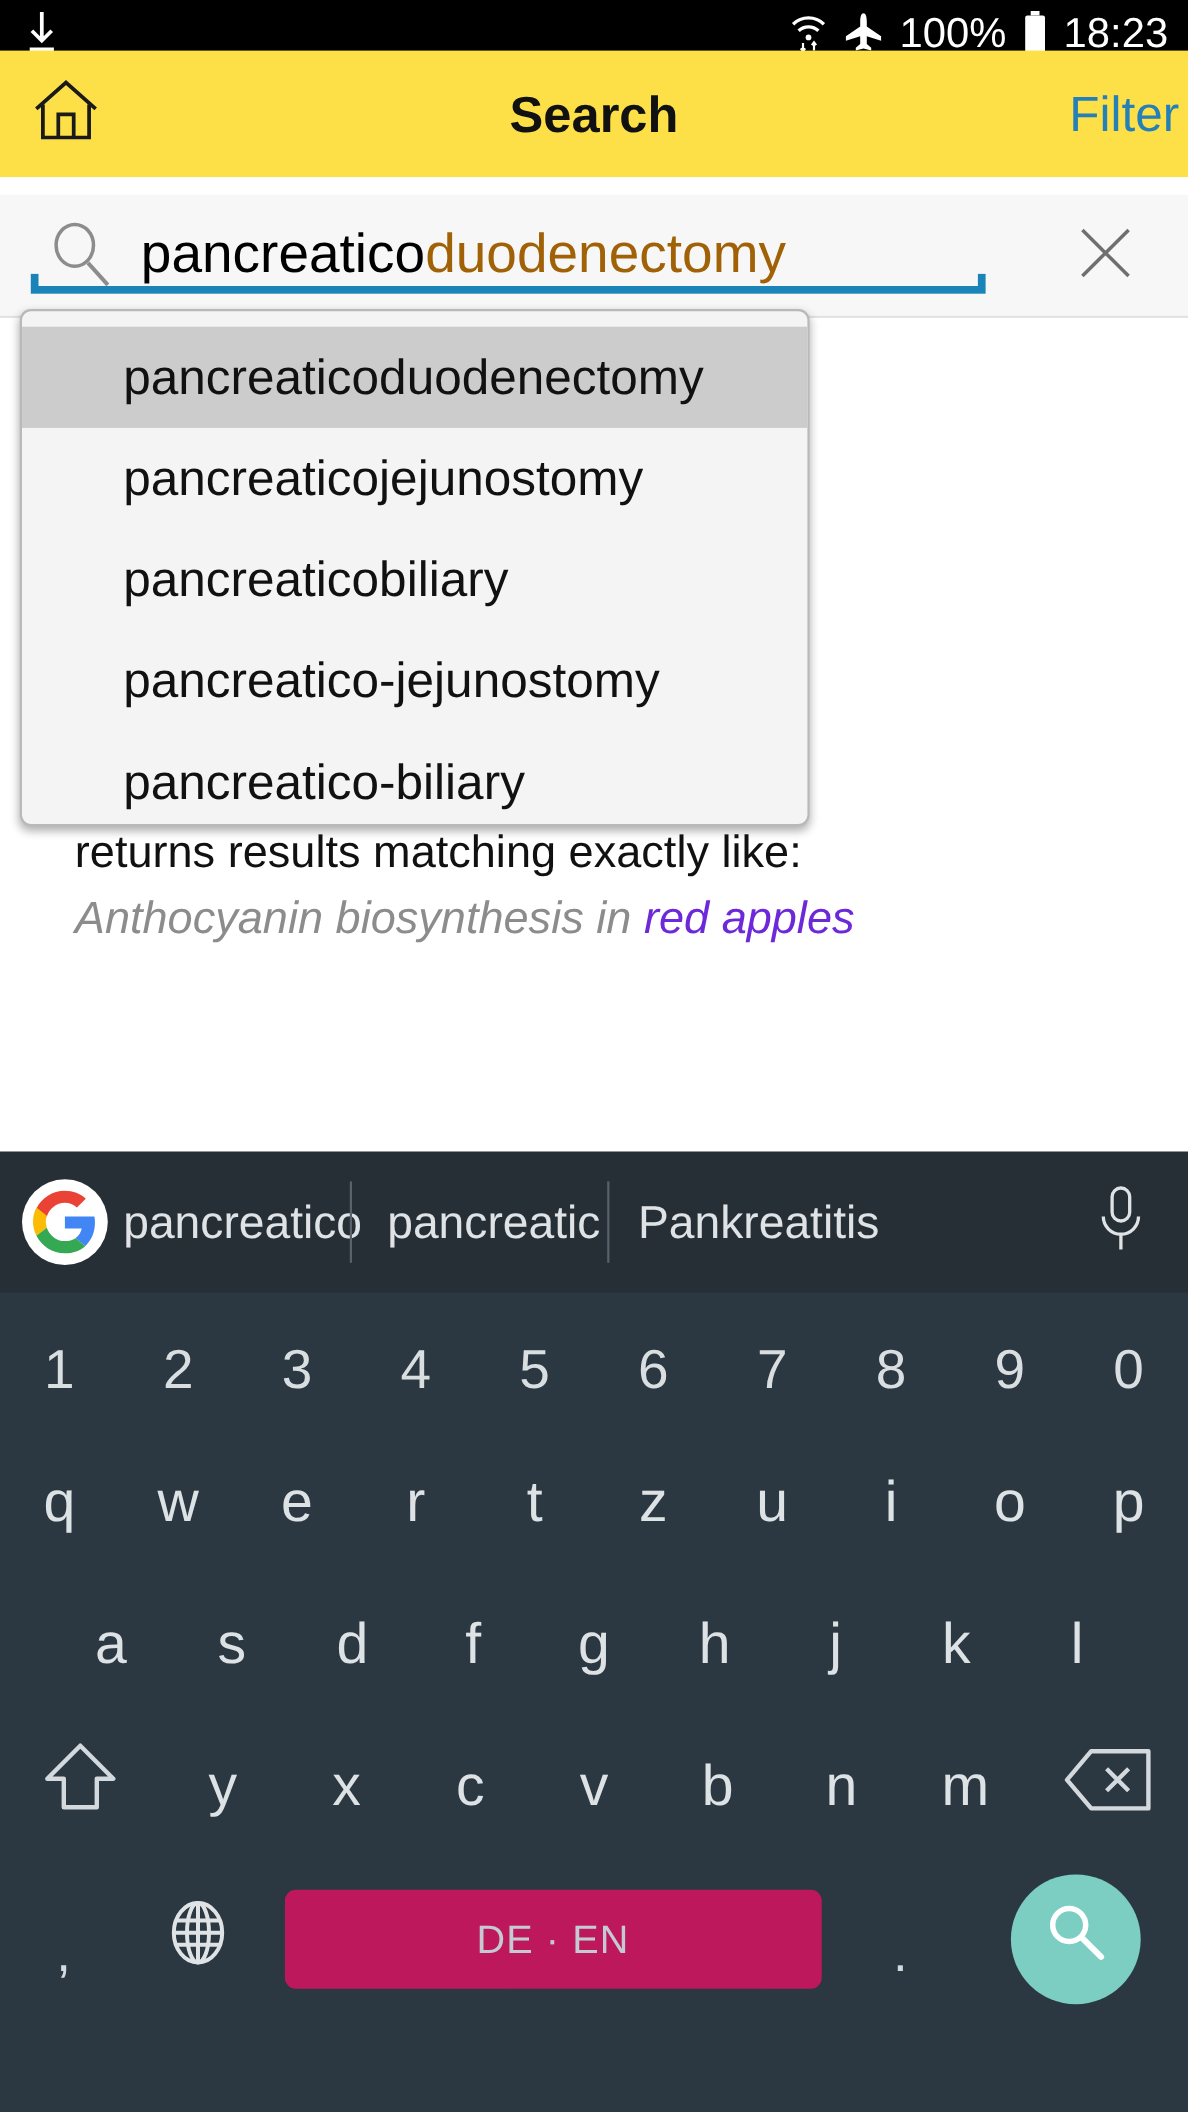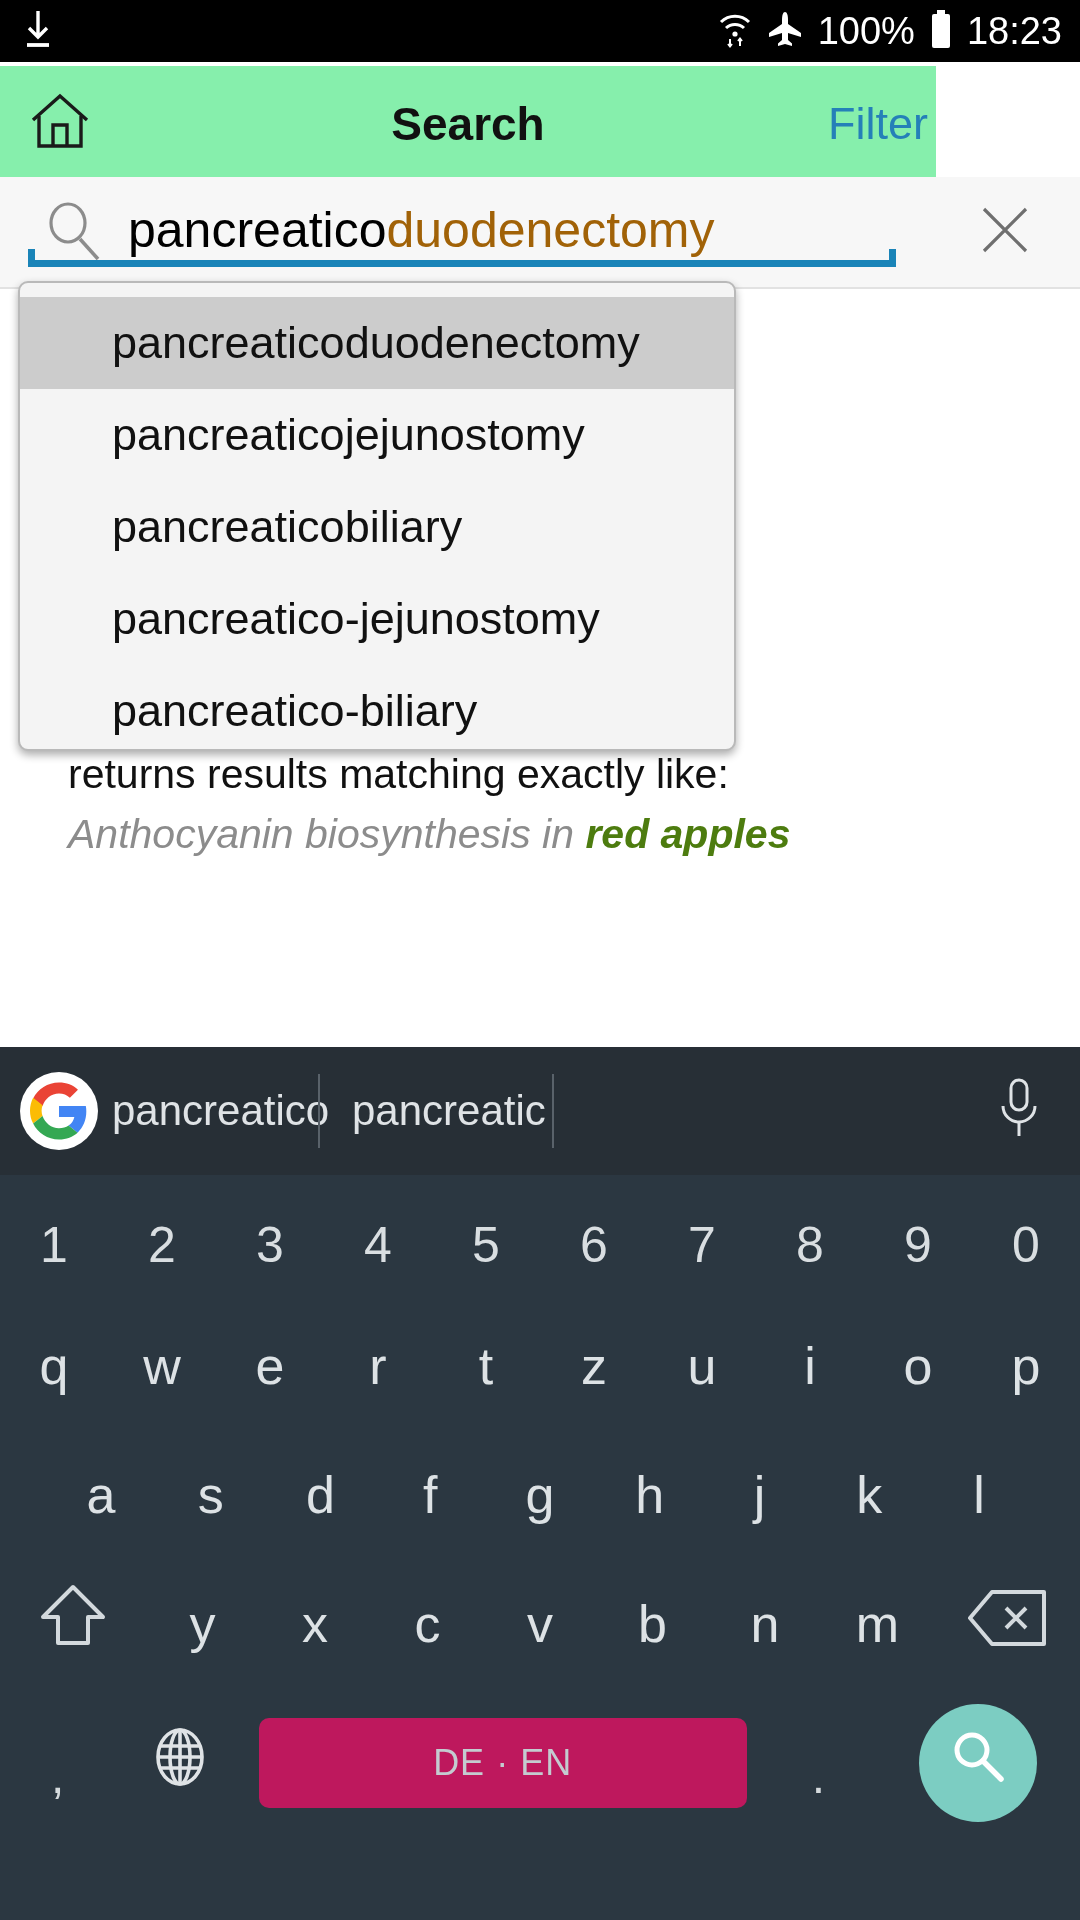--- a/index.html
+++ b/index.html
@@ -24,23 +24,23 @@
     margin-left: auto; display: flex; align-items: center; gap: 14px;
   }
   .sb-text {
     font-size: 38px; font-weight: 400; letter-spacing: 0px;
     line-height: 1; color: #ffffff;
   }
   .sb-icon { display: block; }
 
   
   .appbar {
-    position: absolute; top: 66px; left: 0;
-    width: 936px; height: 115px;
-    background: #86efac;
+    position: absolute; top: 46px; left: 0;
+    width: 1080px; height: 115px;
+    background: #fde047;
     display: flex; align-items: center;
     border-bottom: 0;
   }
   .appbar .home-btn {
     position: absolute; left: 24px; top: 50%;
     transform: translateY(-50%);
     width: 72px; height: 72px;
     display: flex; align-items: center; justify-content: center;
   }
   .appbar .title {
@@ -100,21 +100,21 @@
     border-top: 2px solid #e2e2e2;
   }
   .hint-line1 {
     position: absolute; left: 68px; top: 462px;
     font-size: 41px; color: #111111;
   }
   .hint-line2 {
     position: absolute; left: 68px; top: 522px;
     font-size: 41px; color: #8c8c8c; font-style: italic;
   }
-  .hint-line2 b { color: #4d7c0f; font-weight: 700; }
+  .hint-line2 b { color: #6d28d9; font-weight: 400; }
 
   
   .dropdown {
     position: absolute; left: 18px; top: 281px;
     width: 718px; height: 470px;
     background: #f4f4f4;
     border: 2px solid #b9b9b9;
     border-radius: 10px;
     box-shadow: 0 4px 9px rgba(0,0,0,0.32);
     overflow: hidden;
@@ -301,20 +301,21 @@
           <path fill="#EA4335" d="M24 9.5c3.5 0 6.6 1.2 9 3.6l6.7-6.7C35.6 2.6 30.2.5 24 .5 14.6.5 6.5 5.9 2.6 13.7l7.8 6.1C12.3 14 17.6 9.5 24 9.5z"></path>
           <path fill="#4285F4" d="M46.6 24.5c0-1.6-.1-3.2-.4-4.7H24v9.1h12.7c-.6 3-2.3 5.5-4.8 7.2l7.5 5.8c4.4-4.1 7.2-10.1 7.2-17.4z"></path>
           <path fill="#FBBC05" d="M10.4 28.2c-.5-1.4-.8-2.9-.8-4.5s.3-3.1.8-4.5l-7.8-6.1C.9 16.3 0 20 0 23.7s.9 7.4 2.6 10.6l7.8-6.1z"></path>
           <path fill="#34A853" d="M24 47.5c6.2 0 11.5-2.1 15.4-5.6l-7.5-5.8c-2.1 1.4-4.8 2.2-7.9 2.2-6.4 0-11.7-4.5-13.6-10.1l-7.8 6.1C6.5 42.1 14.6 47.5 24 47.5z"></path>
         </svg>
       </span>
       <span class="sugg sugg-1">pancreatico</span>
       <span class="sugg-div div-1"></span>
       <span class="sugg sugg-2">pancreatic</span>
       <span class="sugg-div div-2"></span>
+      <span class="sugg sugg-3">Pankreatitis</span>
       <span class="mic-btn">
         <svg width="54" height="68" viewBox="0 0 54 68">
           <rect x="19" y="4" width="16" height="30" rx="8" stroke="#dfe3e6" stroke-width="3" fill="none"></rect>
           <path d="M11 30 A16 16 0 0 0 43 30" stroke="#dfe3e6" stroke-width="3" fill="none"></path>
           <path d="M27 46 L27 60" stroke="#dfe3e6" stroke-width="3"></path>
         </svg>
       </span>
     </div>
 
     <div class="kb-rows">

